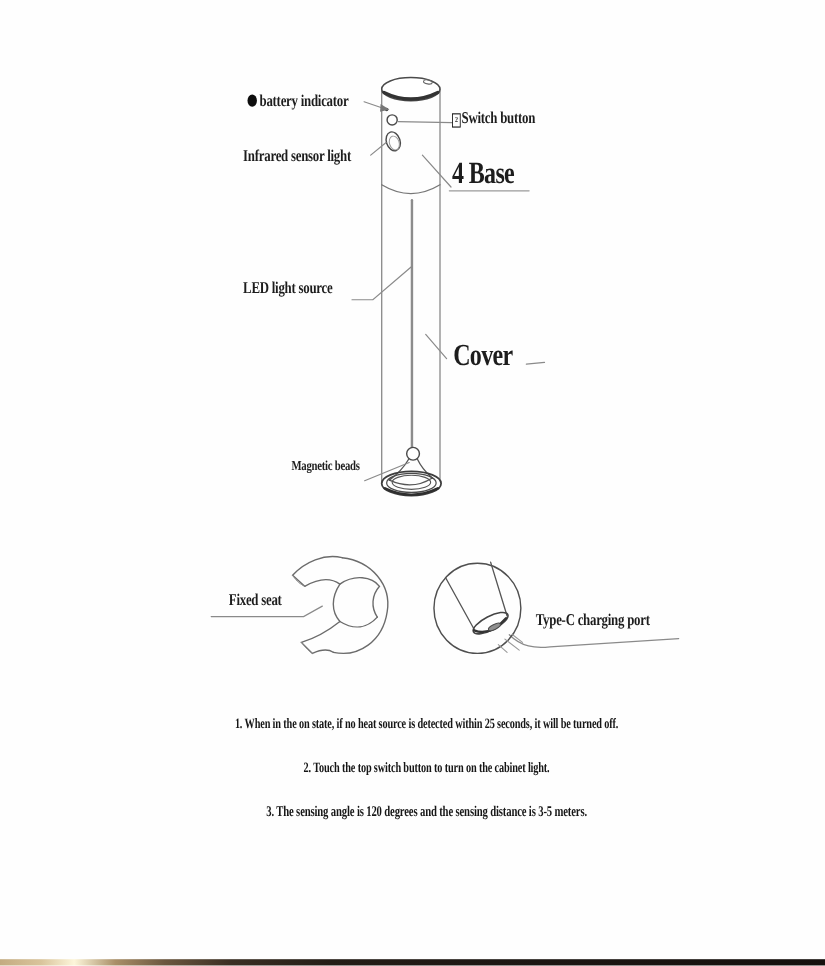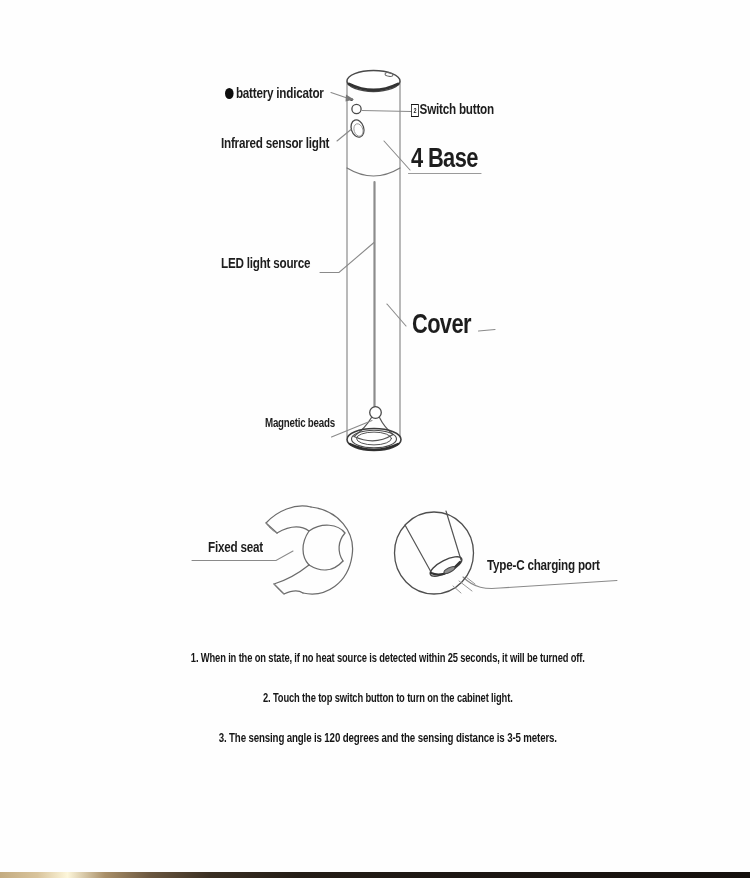--- a/index.html
+++ b/index.html
@@ -1,18 +1,18 @@
 <!DOCTYPE html>
 <html><head>
 <meta charset="utf-8">
 <style>
   html,body{margin:0;padding:0;background:#fff;}
   #canvas{
     position:relative;width:750px;height:878px;background:#fefefe;
-    overflow:hidden;font-family:Liberation Sans, sans-serif;color:#1d1d1d;
+    overflow:hidden;font-family:Liberation Serif, serif;color:#1d1d1d;
   }
   #lineart{position:absolute;left:0;top:0;}
   .lbl{
     position:absolute;font-weight:700;font-size:15px;letter-spacing:-0.3px;
     white-space:nowrap;color:#1d1d1d;
     transform:scaleX(0.78);transform-origin:0 0;
   }
   .lbl-sm{font-size:12.5px;}
   .lbl-big{font-size:28px;letter-spacing:-0.8px;}
   .dot-icon{

